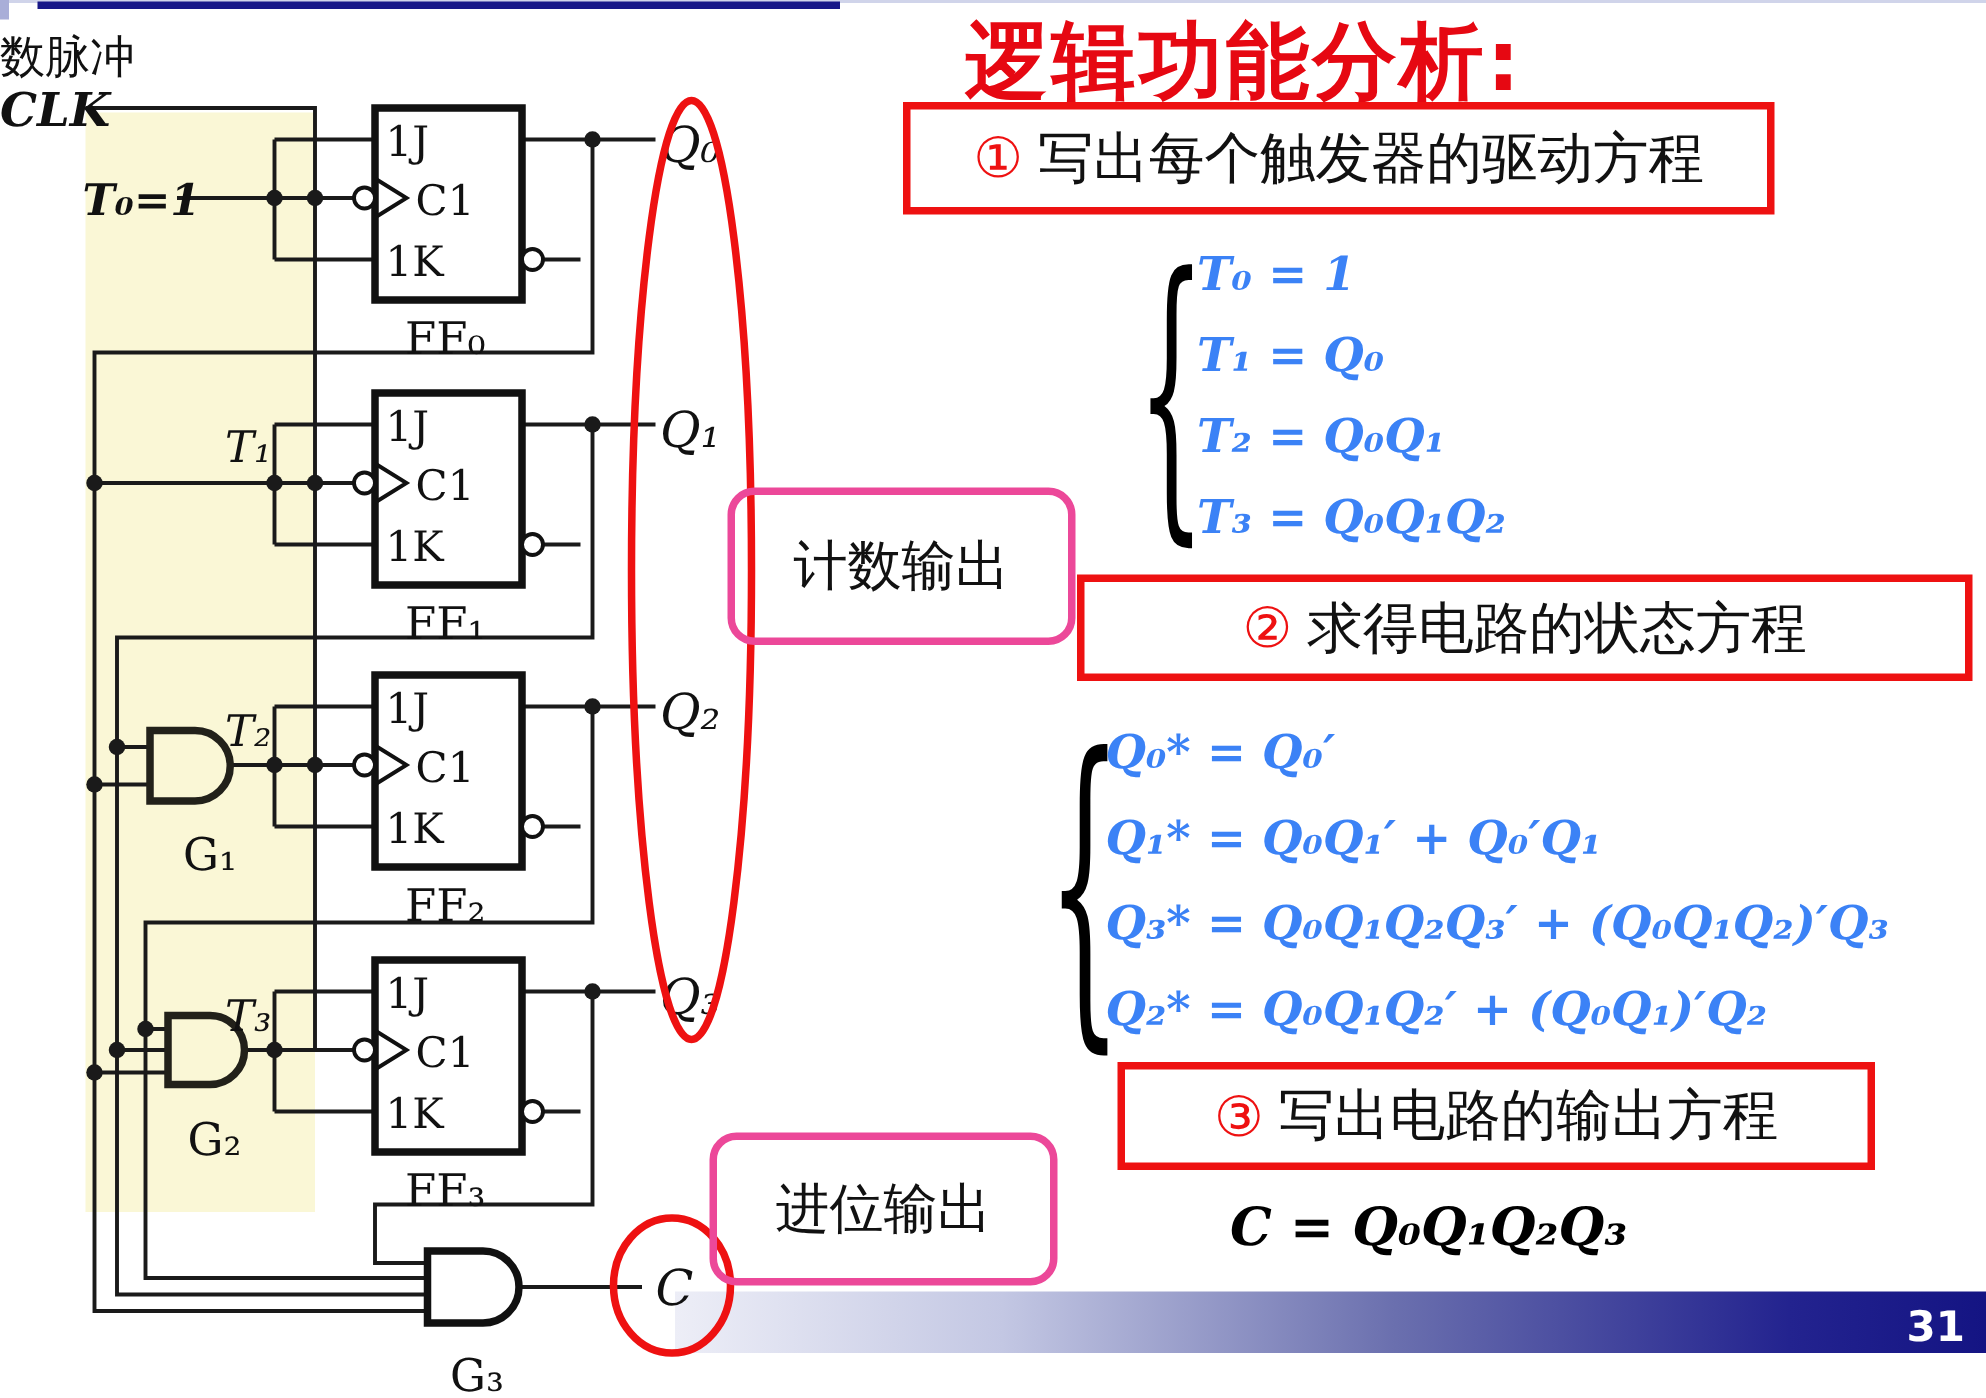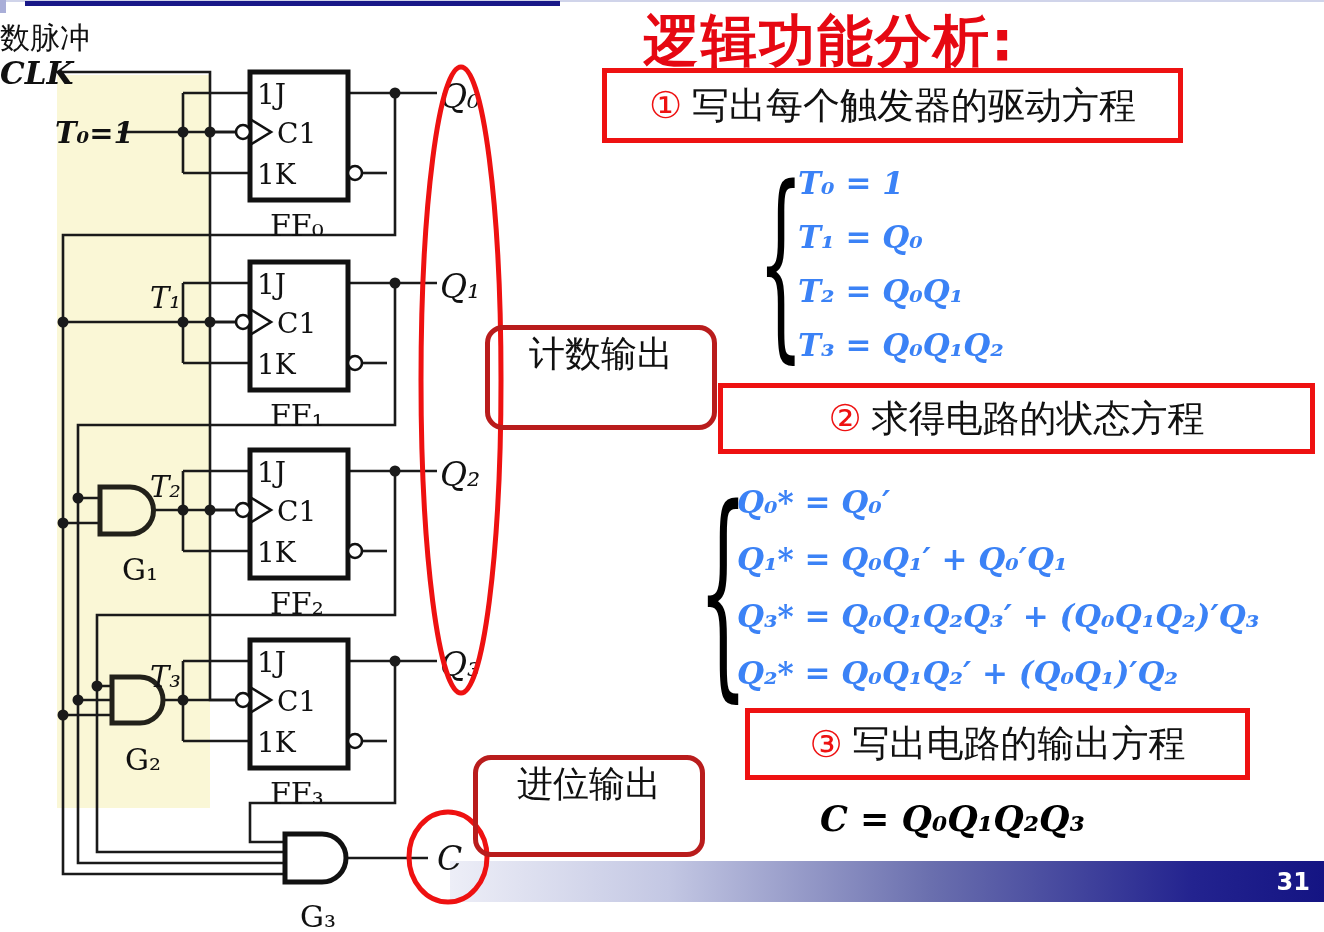--- a/index.html
+++ b/index.html
@@ -6,30 +6,30 @@
   #slide{position:relative;width:1324px;height:932px;background:#fff;overflow:hidden;
          font-family:"DejaVu Sans",sans-serif;}
   .abs{position:absolute;}
   
   #topline{left:0;top:0;width:1324px;height:2px;background:#d0d4ea;}
   #topbar{left:25px;top:1px;width:535px;height:5px;background:#181888;}
   #corner{left:0;top:0;width:6px;height:13px;background:#a9aed8;}
   
   #footerbar{left:450px;top:861px;width:874px;height:41px;z-index:1;
     background:linear-gradient(to right,#edeef7 0%,#c3c7e3 25%,#6a6fae 55%,#23238f 85%,#141483 100%);}
-  #pagenum{right:14px;top:7px;position:absolute;color:#fff;font-weight:bold;font-size:24px;
+  #pagenum{right:14px;top:7px;position:absolute;color:#fff;font-weight:bold;font-size:28px;
     font-family:"DejaVu Sans",sans-serif;}
   
   #circuit-svg{left:0;top:0;width:1324px;height:932px;z-index:2;pointer-events:none;}
   svg text{font-family:"DejaVu Serif","Liberation Serif",serif;fill:#111;}
   .cjk{font-family:"DejaVu Sans",sans-serif;}
   .it{font-style:italic;}
   
-  .redbox{border:5px solid #b91c1c;border-radius:18px;z-index:3;display:flex;
-    justify-content:center;background:transparent;}
+  .redbox{border:5px solid #ec4899;border-radius:18px;z-index:3;display:flex;
+    align-items:center;justify-content:center;background:transparent;}
   .redbox .t{font-size:36px;color:#111;font-family:"DejaVu Sans",sans-serif;}
   #count-box{left:485px;top:325px;width:222px;height:95px;}
   #carry-box{left:473px;top:755px;width:222px;height:92px;}
   
   #title{left:643px;top:4px;font-size:56px;font-weight:bold;color:#e60812;z-index:3;
     font-family:"DejaVu Sans",sans-serif;letter-spacing:2px;}
   .stepbox{border:5px solid #ee1111;z-index:3;display:flex;align-items:center;
     justify-content:center;font-size:37px;color:#111;background:#fff;white-space:nowrap;}
   .stepbox .num{color:#ee1111;margin-right:10px;}
   #step1{left:602px;top:68px;width:571px;height:65px;}

